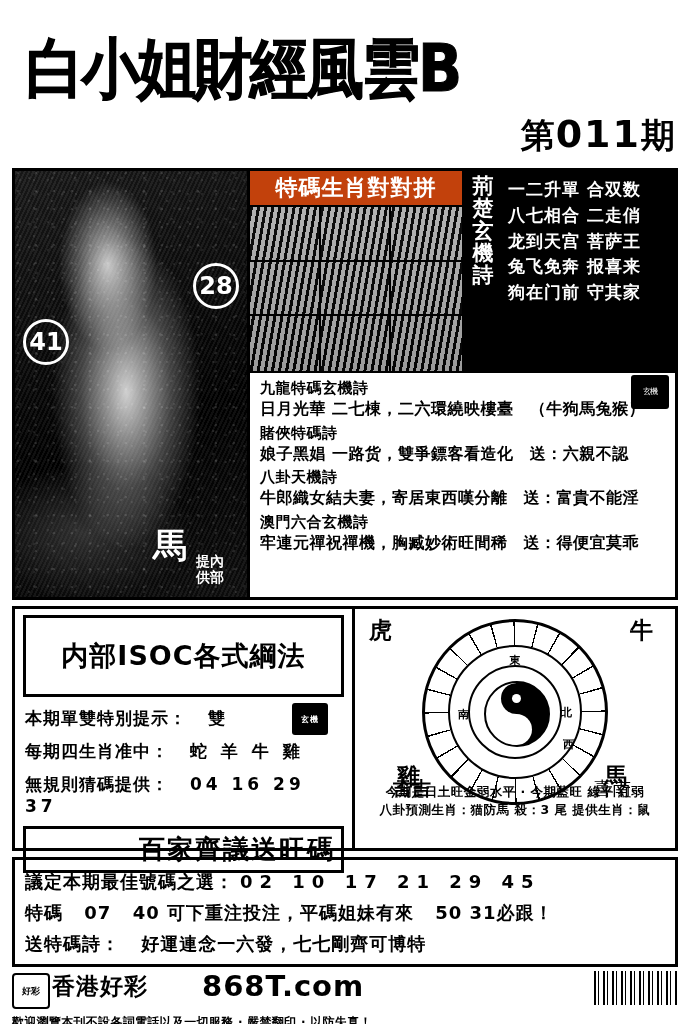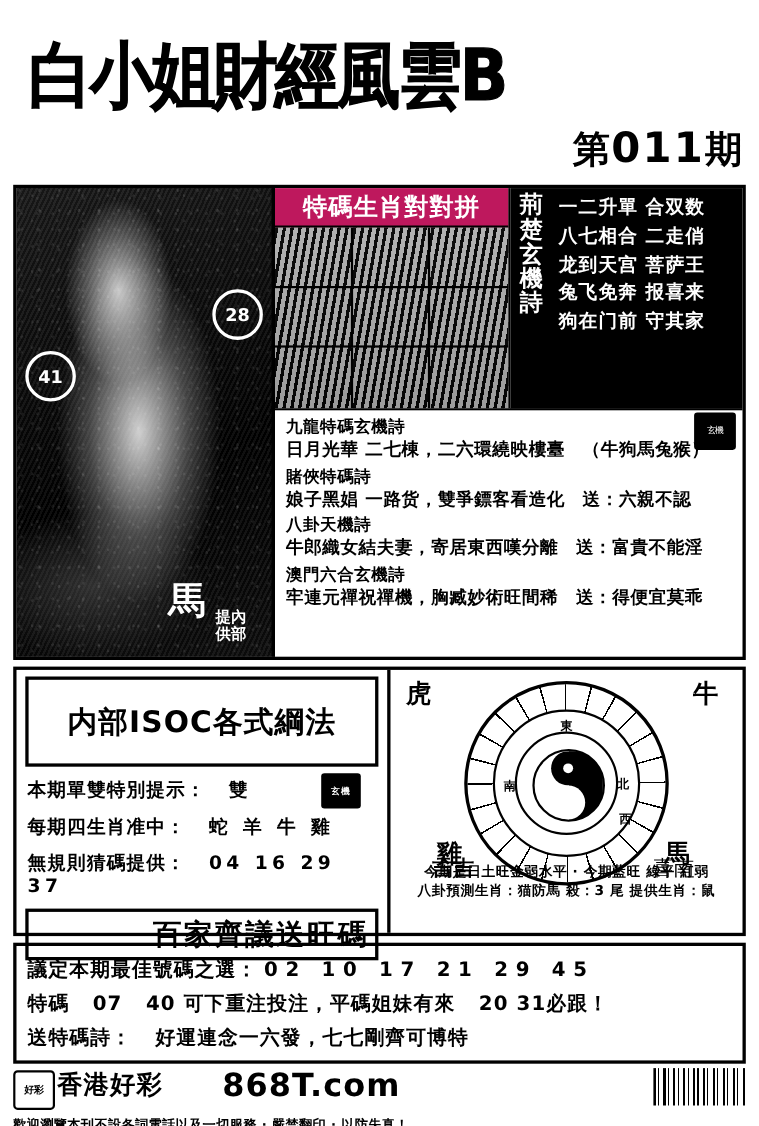--- a/index.html
+++ b/index.html
@@ -94,21 +94,21 @@
     background-size: 18px 18px, 23px 23px, 14px 14px, 27px 27px;
     opacity: .8;
   }
   .num-circle {
     position: absolute;
     width: 40px; height: 40px;
     border: 3px solid #fff;
     border-radius: 50%;
     color: #fff;
     font-weight: bold;
-    font-size: 16px;
+    font-size: 24px;
     display: flex;
     align-items: center;
     justify-content: center;
   }
   .num-41 { left: 8px; top: 148px; }
   .num-28 { left: 178px; top: 92px; }
   .horse-char {
     position: absolute;
     left: 138px;
     top: 352px;
@@ -143,21 +143,21 @@
   }
   .zodiac-banner-wrap {
     position: relative;
     width: 212px;
     border-right: 2px solid #000;
     background: #fff;
   }
   .zodiac-banner {
     height: 34px;
     border-bottom: 2px solid #000;
-    background: #be185d;
+    background: #c2410c;
     color: #fff;
     font-weight: bold;
     font-size: 22px;
     letter-spacing: 1px;
     display: flex;
     align-items: center;
     justify-content: center;
   }
   .zodiac-grid {
     position: relative;
@@ -611,21 +611,21 @@
   </div>
 
   <div class="bottomblock">
     <div class="bline">
       <span>議定本期最佳號碼之選：</span><span class="nums">02  10  17  21  29  45</span>
     </div>
     <div class="bline">
       <span>特碼</span>
       <span class="sub">07</span>
       <span class="sub">40 可下重注投注，平碼姐妹有來</span>
-      <span class="sub">20   31必跟！</span>
+      <span class="sub">50   31必跟！</span>
     </div>
     <div class="bline">
       <span>送特碼詩：</span>
       <span class="sub">好運連念一六發，七七剛齊可博特</span>
     </div>
   </div>
 
   <div class="footer">
     <div class="logo-box">好彩</div>
     <div class="footer-brand">香港好彩</div>

